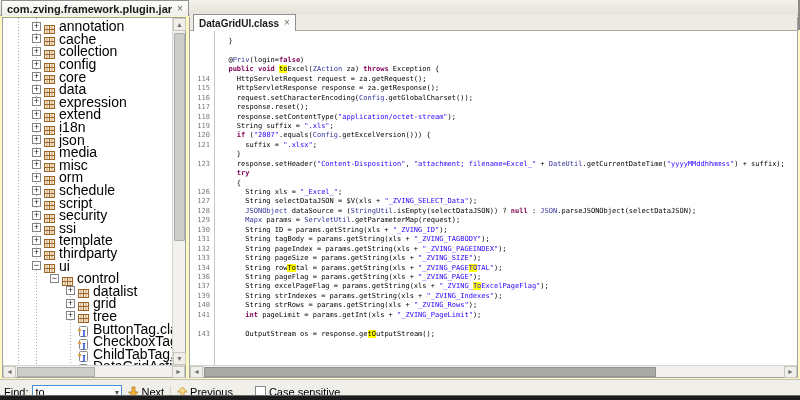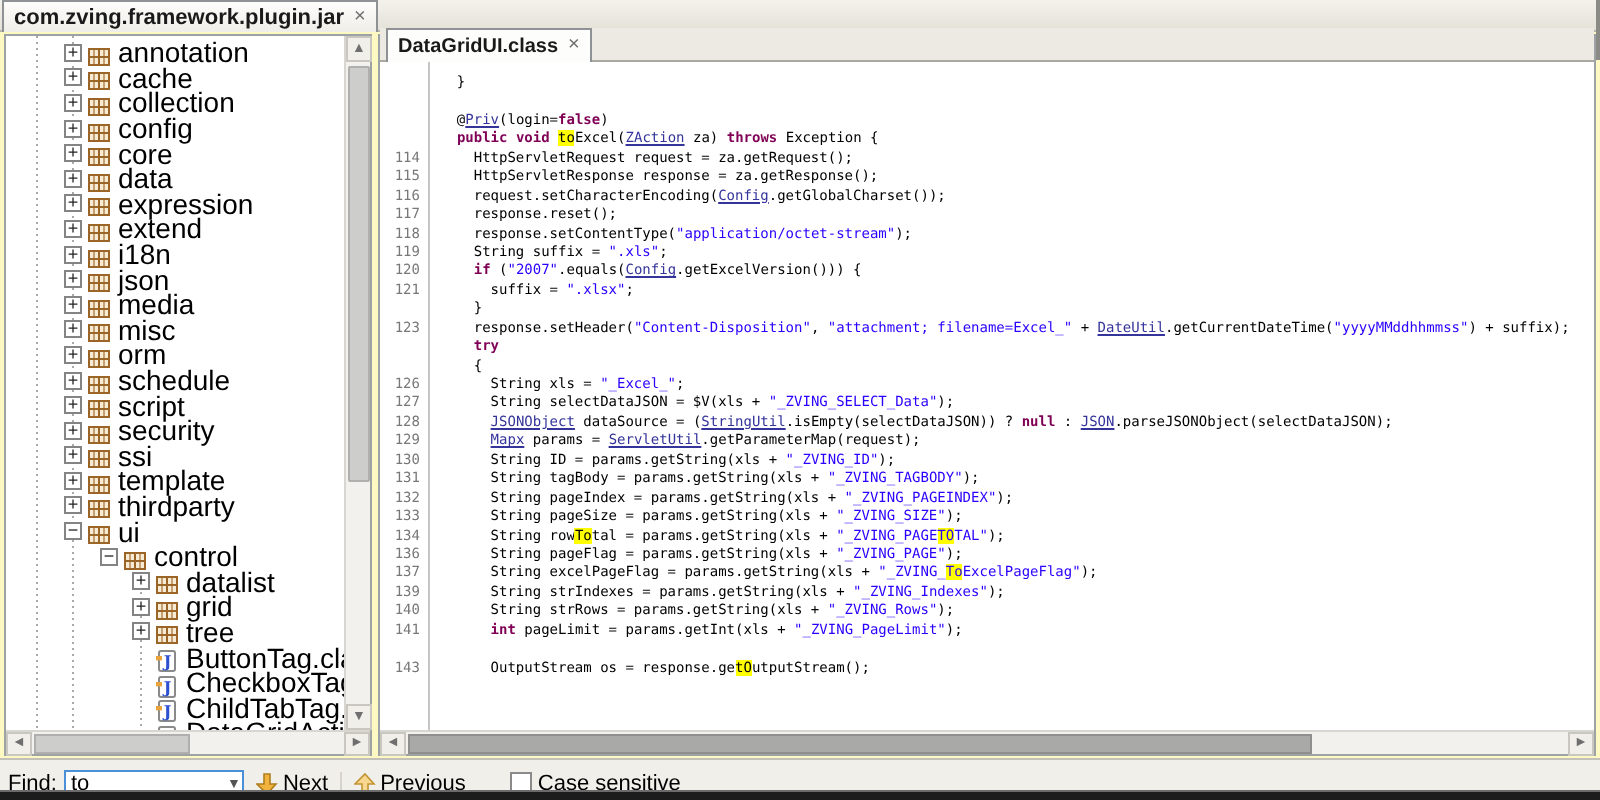--- a/index.html
+++ b/index.html
@@ -61,21 +61,21 @@
   .code-tab-label { font-size:10px; font-weight:bold; color:#1A1A1A; }
   .code-view { position:absolute; left:0; top:13px; width:607px; height:334px; background:#FFF; overflow:hidden; }
   .gutter-sep { position:absolute; left:24px; top:0; width:1px; height:334px; background:#C6C6C6; }
   .code-lines { position:absolute; left:0; top:6px; width:100%; }
   .code-line { position:relative; height:9.45px; line-height:9.45px; white-space:pre;
     font-family:"DejaVu Sans Mono", monospace; font-size:7px; padding-left:30px; }
   .ln { position:absolute; left:0; top:0; width:20px; text-align:right; color:var(--lnum,#787878); }
   .tk-p { color:#000; }
   .tk-k { color:var(--kw,#7F0055); font-weight:bold; }
   .tk-s { color:var(--str,#2A00FF); }
-  .tk-l { color:var(--lnk,#34349B); text-decoration:underline; }
+  .tk-l { color:var(--lnk,#34349B); }
   .tk-h { color:#000; background:var(--hl,#FFFF00); }
   .tk-sh { color:var(--str,#2A00FF); background:var(--hl,#FFFF00); }
 
   
   .find-bar { position:absolute; left:0; top:379px; width:800px; height:16px;
     background:#F0EFE9; border-top:1px solid #C2C0B8; display:flex; align-items:center; gap:4px; padding:12px 4px; }
   .find-label { font-size:11px; color:#000; }
   .find-combo { position:relative; width:90px; height:14px; background:#FFF;
     border:1px solid var(--selb,#4A90D9); display:flex; align-items:center; }
   .find-input { width:74px; height:12px; border:none; outline:none; font-size:11px;

